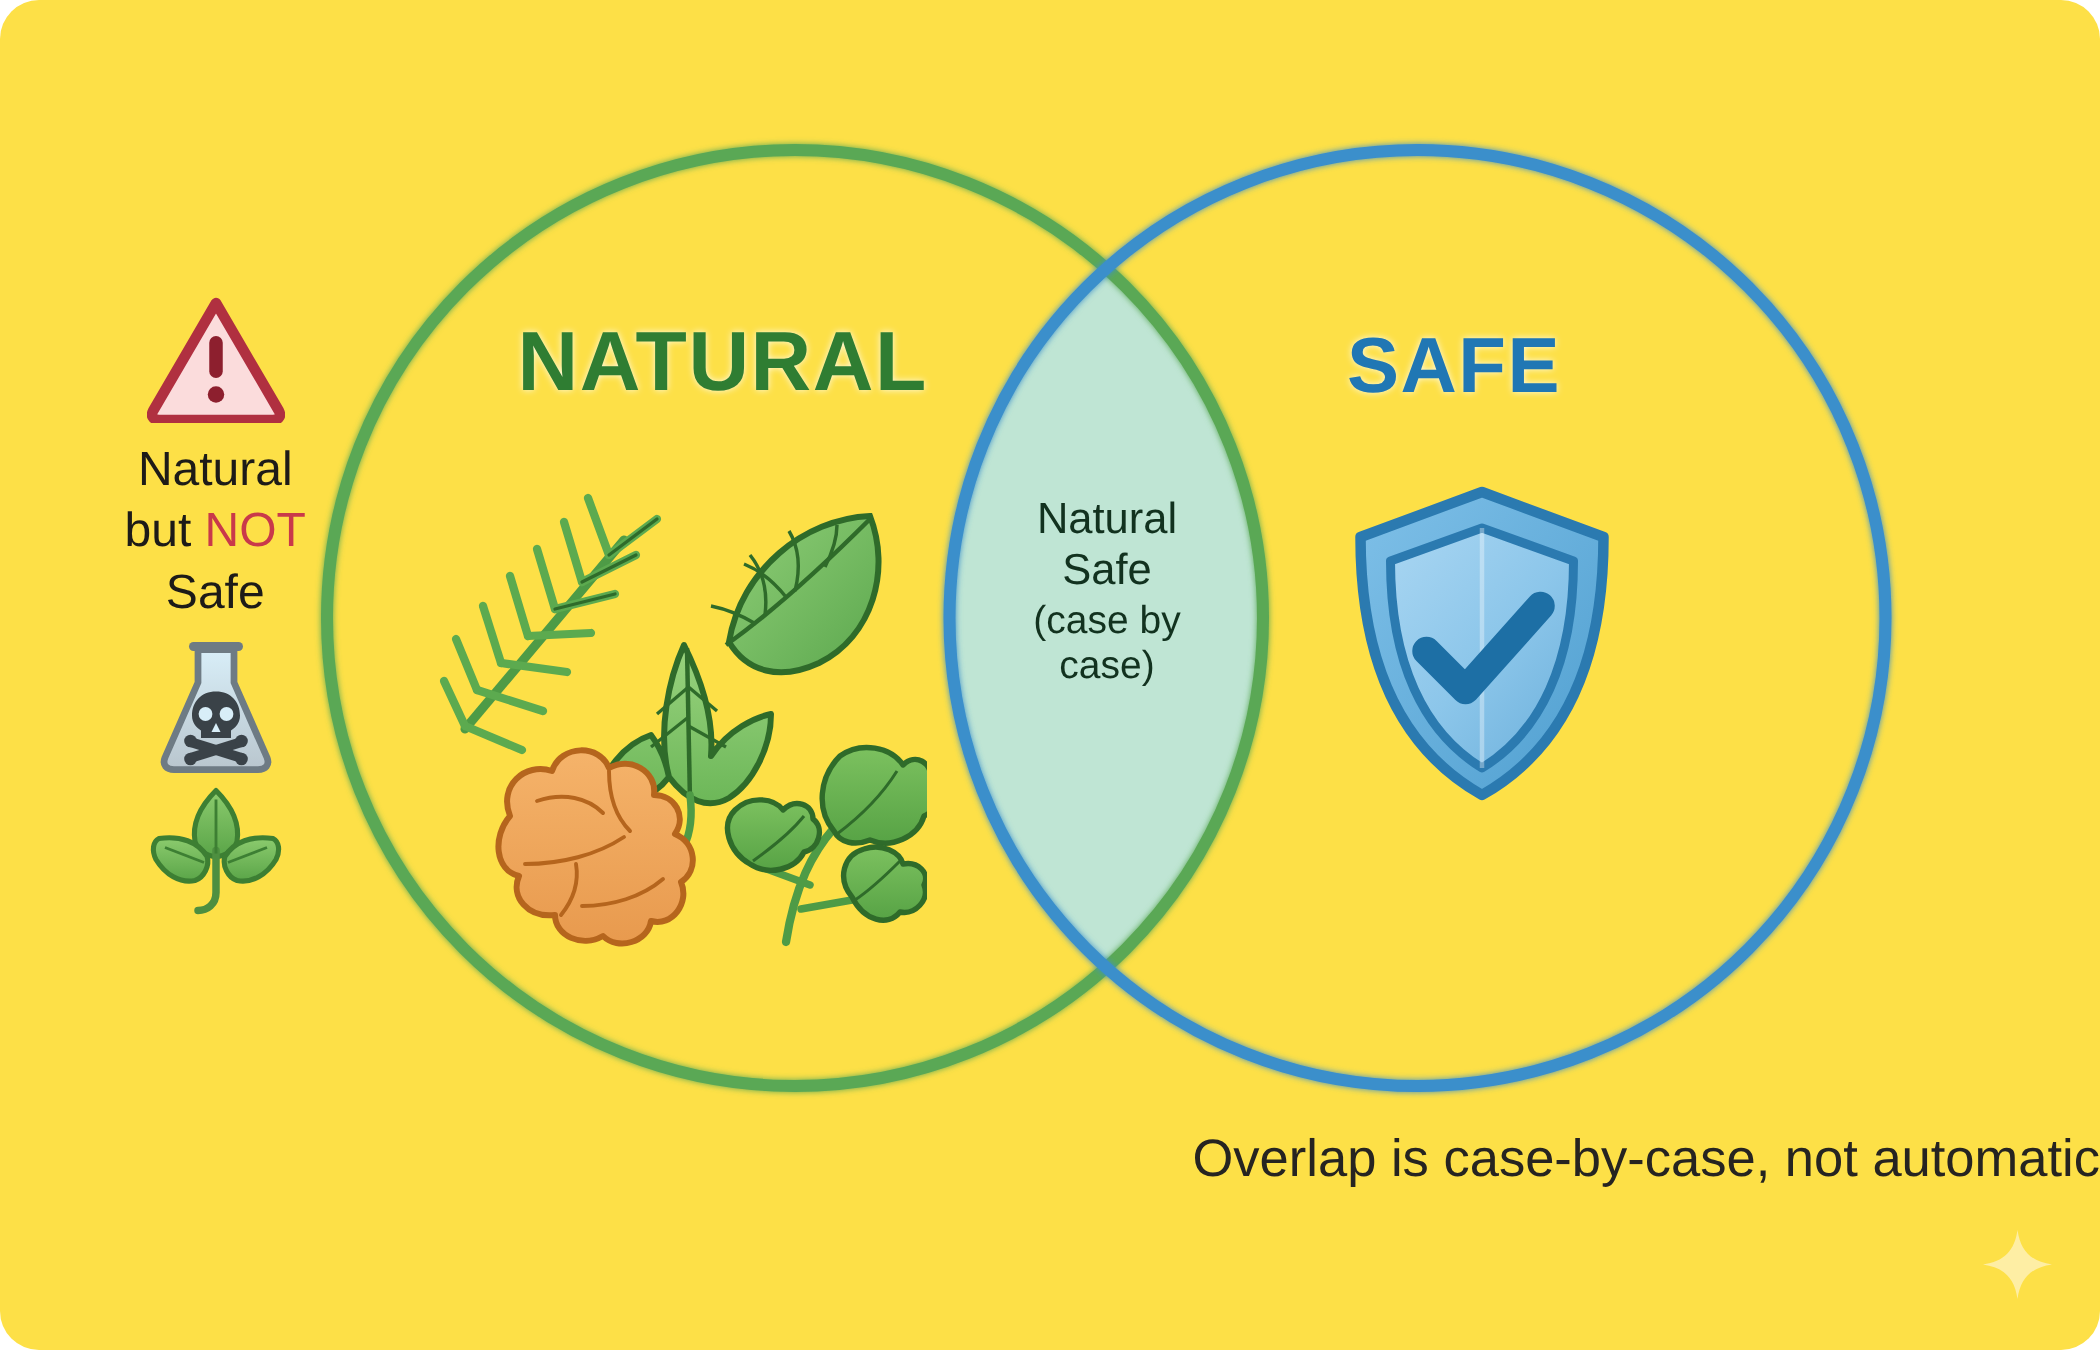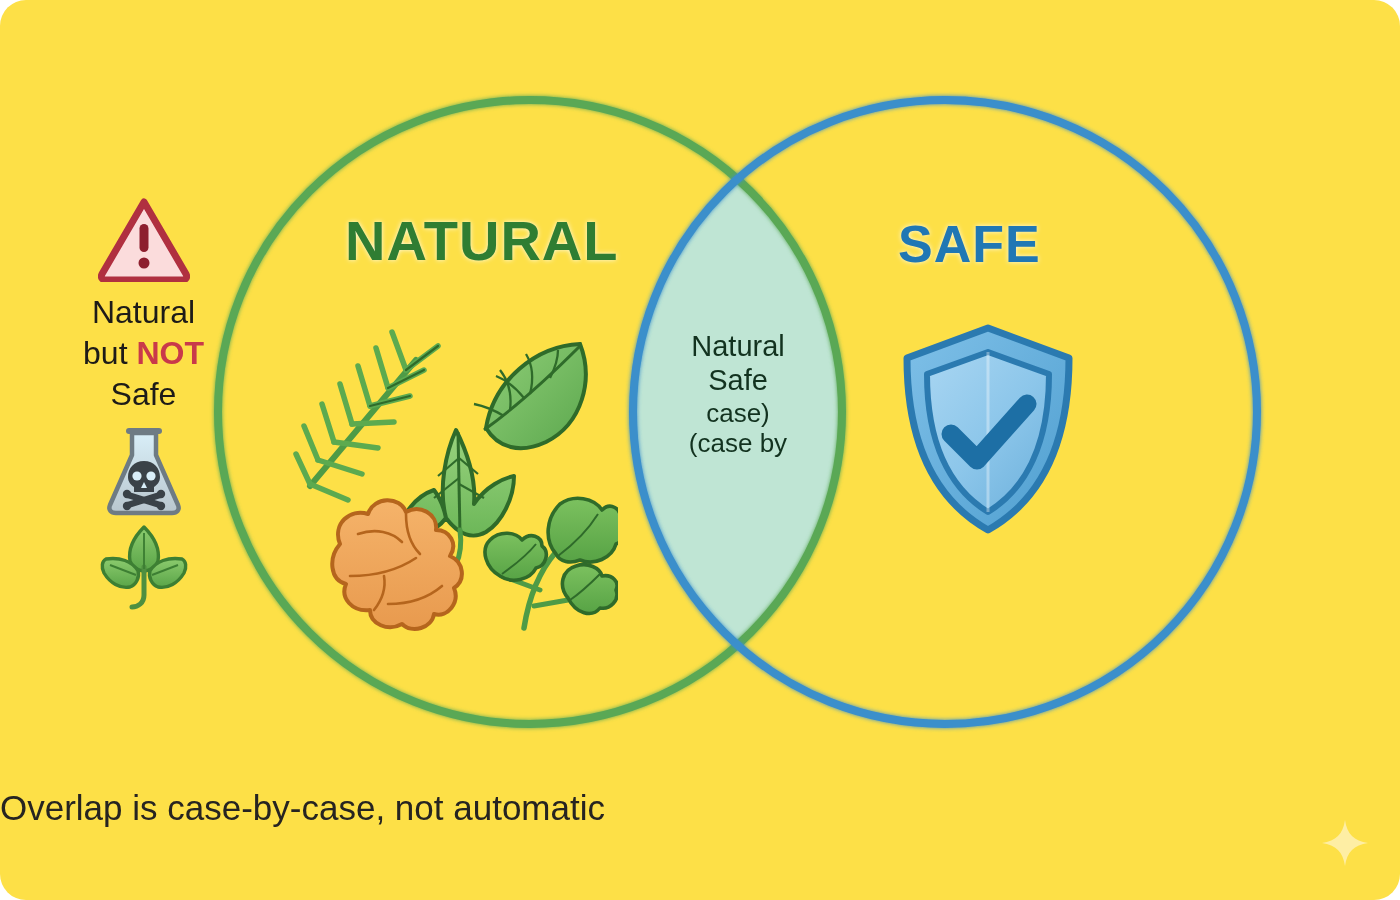--- a/index.html
+++ b/index.html
@@ -69,23 +69,23 @@
     font-size: 29px;
   }
   .overlap-text .small {
     display: block;
     font-size: 26px;
   }
 
   .caption {
     position: absolute;
     left: 0;
-    top: 788px;
+    top: 753px;
     width: 1400px;
-    text-align: left;
+    text-align: right;
     font-size: 35px;
     color: #262421;
   }
 
   
   .left-col {
     position: absolute;
     left: 36px;
     top: 196px;
     width: 215px;
@@ -97,21 +97,21 @@
   }
   .left-text {
     display: block;
     font-size: 32px;
     line-height: 1.28;
     color: #1d1b18;
     margin-top: 4px;
   }
   .left-text .not {
     color: #c9394a;
-    font-weight: bold;
+    font-weight: normal;
   }
   .flask-wrap {
     display: block;
     margin-top: 10px;
     height: 96px;
   }
   .sprig-wrap {
     display: block;
     margin-top: 2px;
     height: 92px;
@@ -170,22 +170,22 @@
     <circle cx="945" cy="412" r="312" fill="none" stroke="#3a8fcb" stroke-width="8" filter="url(#softglow)"></circle>
   </svg>
 
   <div class="label-natural">NATURAL</div>
 
   <div class="label-safe">SAFE</div>
 
   <div class="overlap-text">
     <span class="big">Natural</span>
     <span class="big">Safe</span>
+    <span class="small">(case by</span>
     <span class="small">case)</span>
-    <span class="small">(case by</span>
   </div>
 
   <svg class="herbs" viewBox="0 0 330 316">
     <defs>
       <linearGradient id="lg-leaf" x1="0" y1="0" x2="1" y2="1">
         <stop offset="0%" stop-color="#8fce77"></stop>
         <stop offset="100%" stop-color="#5ca84e"></stop>
       </linearGradient>
       <linearGradient id="lg-leaf2" x1="0" y1="0" x2="0" y2="1">
         <stop offset="0%" stop-color="#9ad37f"></stop>

